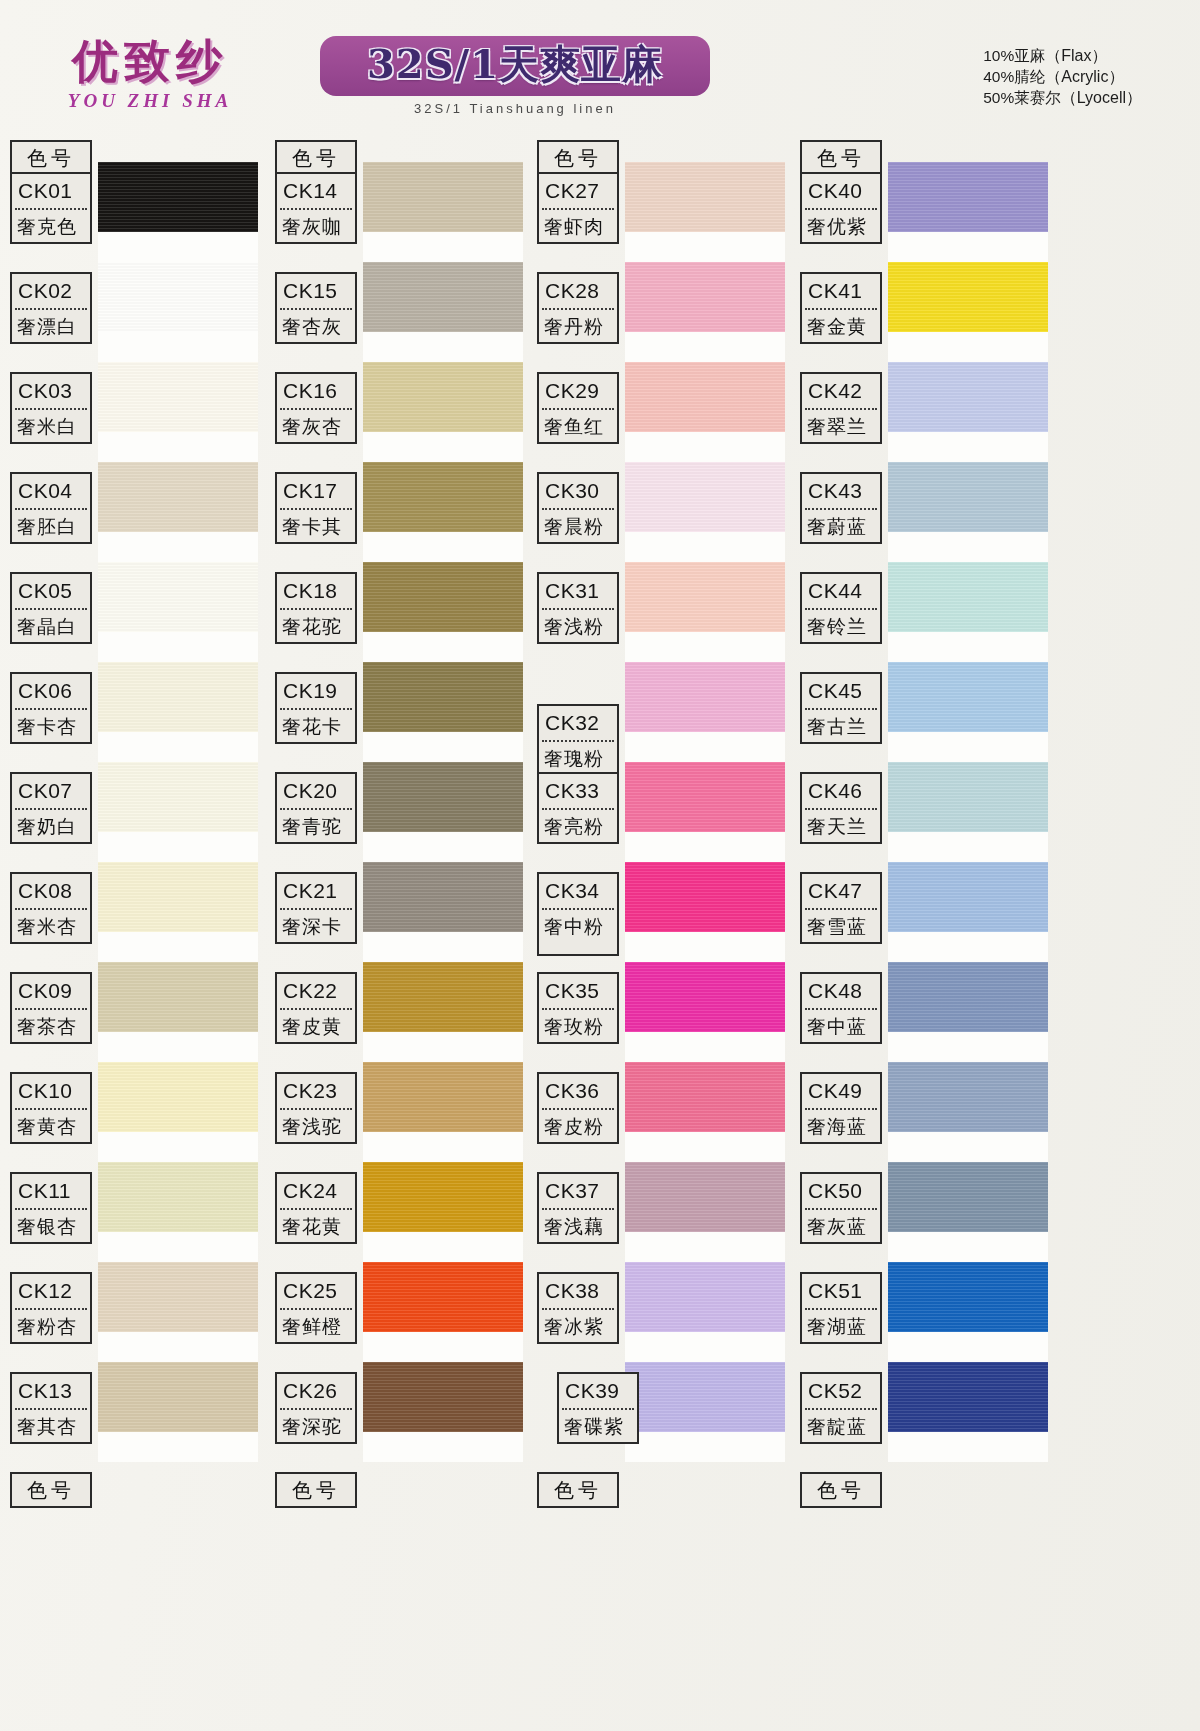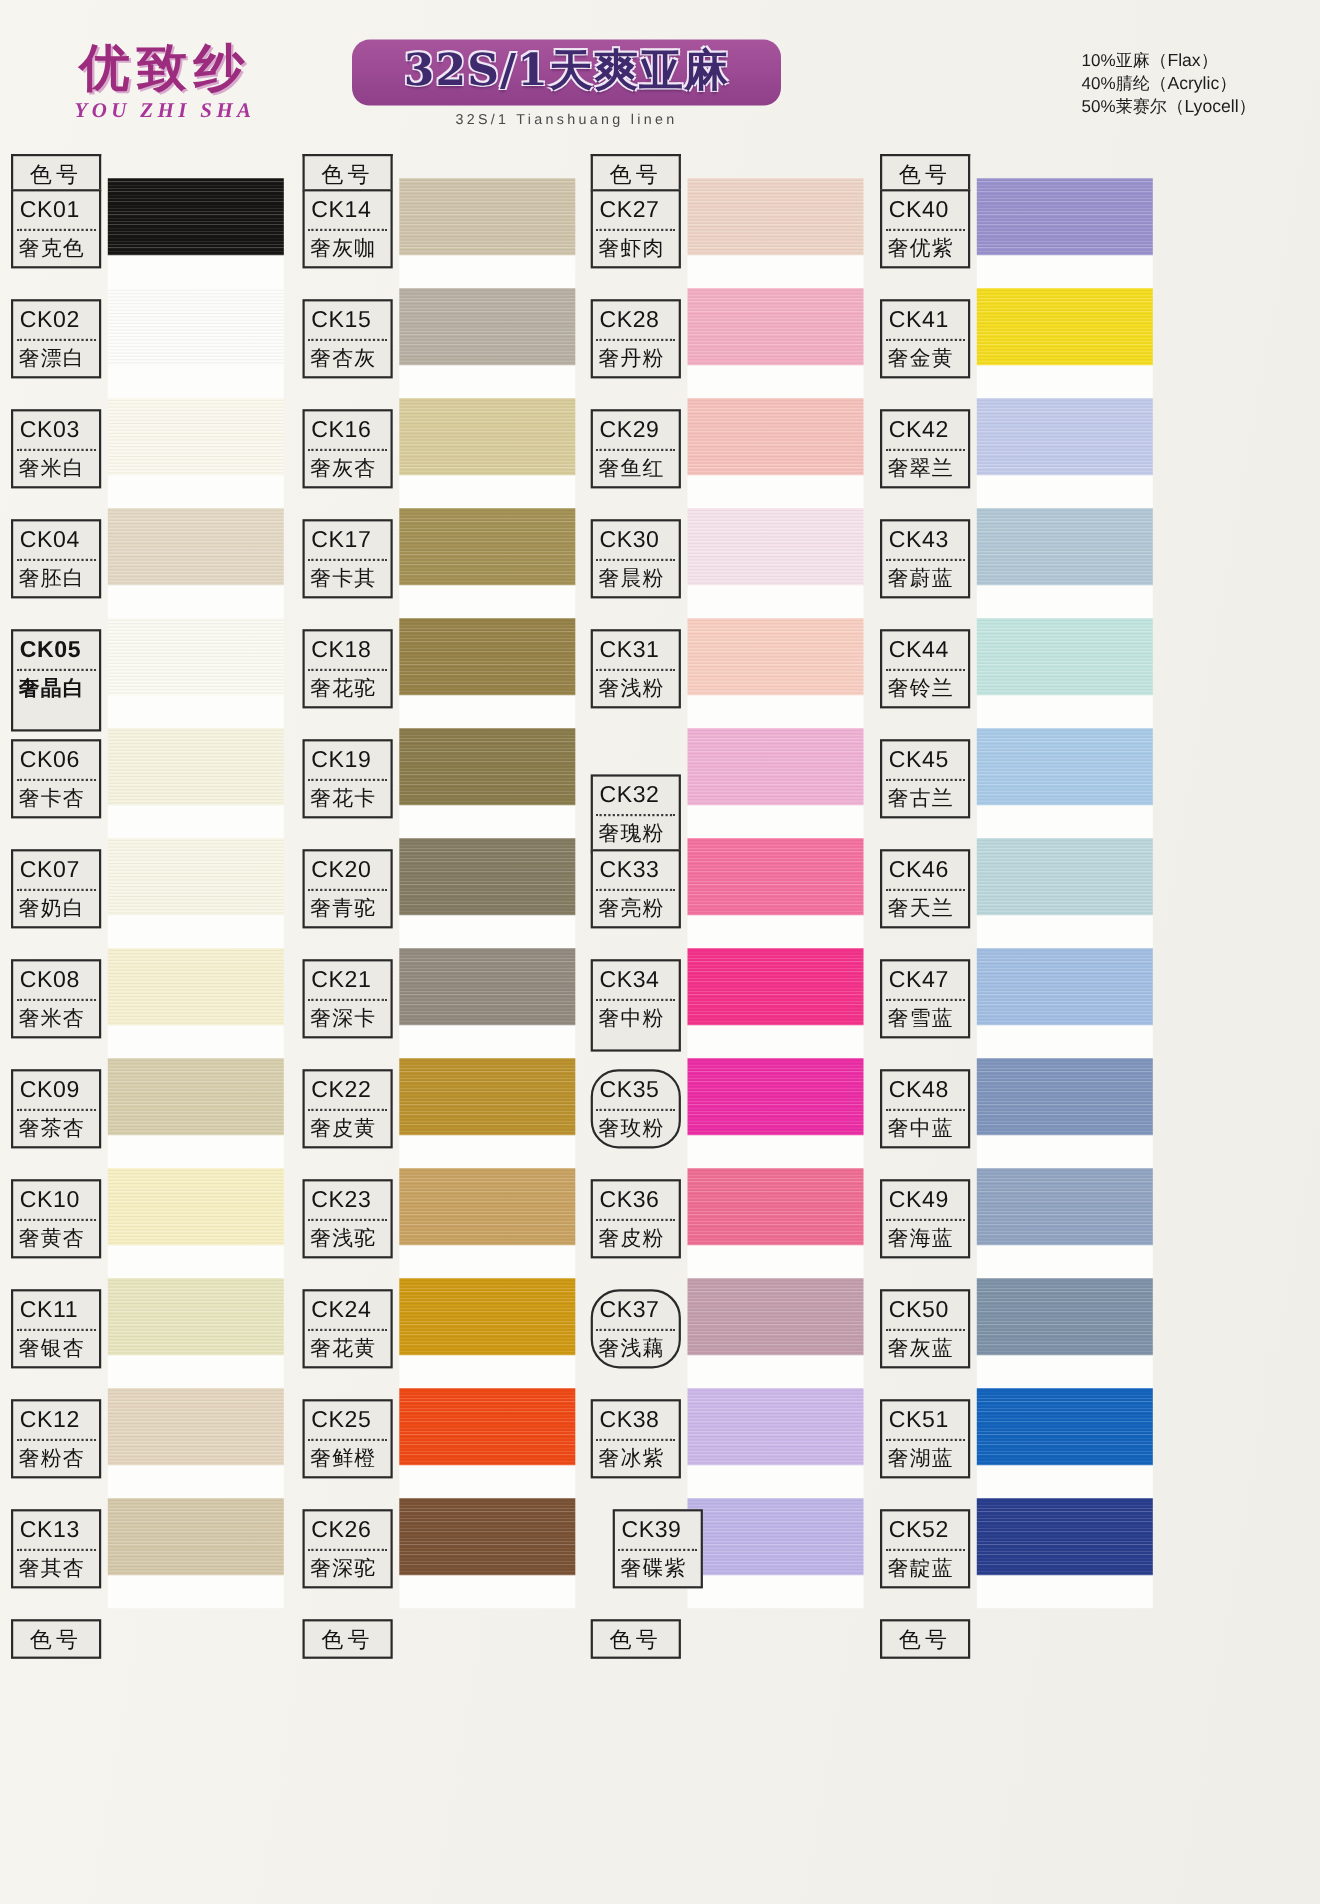--- a/index.html
+++ b/index.html
@@ -249,21 +249,21 @@
           <div class="swatch-label" style="position: absolute; top: 232px; height: 72px;">
             <div class="code">CK03</div>
             <div class="divider"></div>
             <div class="name">奢米白</div>
           </div>
           <div class="swatch-label" style="position: absolute; top: 332px; height: 72px;">
             <div class="code">CK04</div>
             <div class="divider"></div>
             <div class="name">奢胚白</div>
           </div>
-          <div class="swatch-label" style="position: absolute; top: 432px; height: 93px; font-weight: bold;">
+          <div class="swatch-label" style="position: absolute; top: 432px; height: 72px;">
             <div class="code">CK05</div>
             <div class="divider"></div>
             <div class="name">奢晶白</div>
           </div>
           <div class="swatch-label" style="position: absolute; top: 532px; height: 72px;">
             <div class="code">CK06</div>
             <div class="divider"></div>
             <div class="name">奢卡杏</div>
           </div>
           <div class="swatch-label" style="position: absolute; top: 632px; height: 72px;">
@@ -519,31 +519,31 @@
           <div class="swatch-label" style="position: absolute; top: 632px; height: 72px;">
             <div class="code">CK33</div>
             <div class="divider"></div>
             <div class="name">奢亮粉</div>
           </div>
           <div class="swatch-label" style="position: absolute; top: 732px; height: 84px;">
             <div class="code">CK34</div>
             <div class="divider"></div>
             <div class="name">奢中粉</div>
           </div>
-          <div class="swatch-label" style="position: absolute; top: 832px; height: 72px; border-radius: 25px;">
+          <div class="swatch-label" style="position: absolute; top: 832px; height: 72px;">
             <div class="code">CK35</div>
             <div class="divider"></div>
             <div class="name">奢玫粉</div>
           </div>
           <div class="swatch-label" style="position: absolute; top: 932px; height: 72px;">
             <div class="code">CK36</div>
             <div class="divider"></div>
             <div class="name">奢皮粉</div>
           </div>
-          <div class="swatch-label" style="position: absolute; top: 1032px; height: 72px; border-radius: 26px;">
+          <div class="swatch-label" style="position: absolute; top: 1032px; height: 72px;">
             <div class="code">CK37</div>
             <div class="divider"></div>
             <div class="name">奢浅藕</div>
           </div>
           <div class="swatch-label" style="position: absolute; top: 1132px; height: 72px;">
             <div class="code">CK38</div>
             <div class="divider"></div>
             <div class="name">奢冰紫</div>
           </div>
           <div class="swatch-label" style="position: absolute; top: 1232px; height: 72px; margin-left: 20px;">

